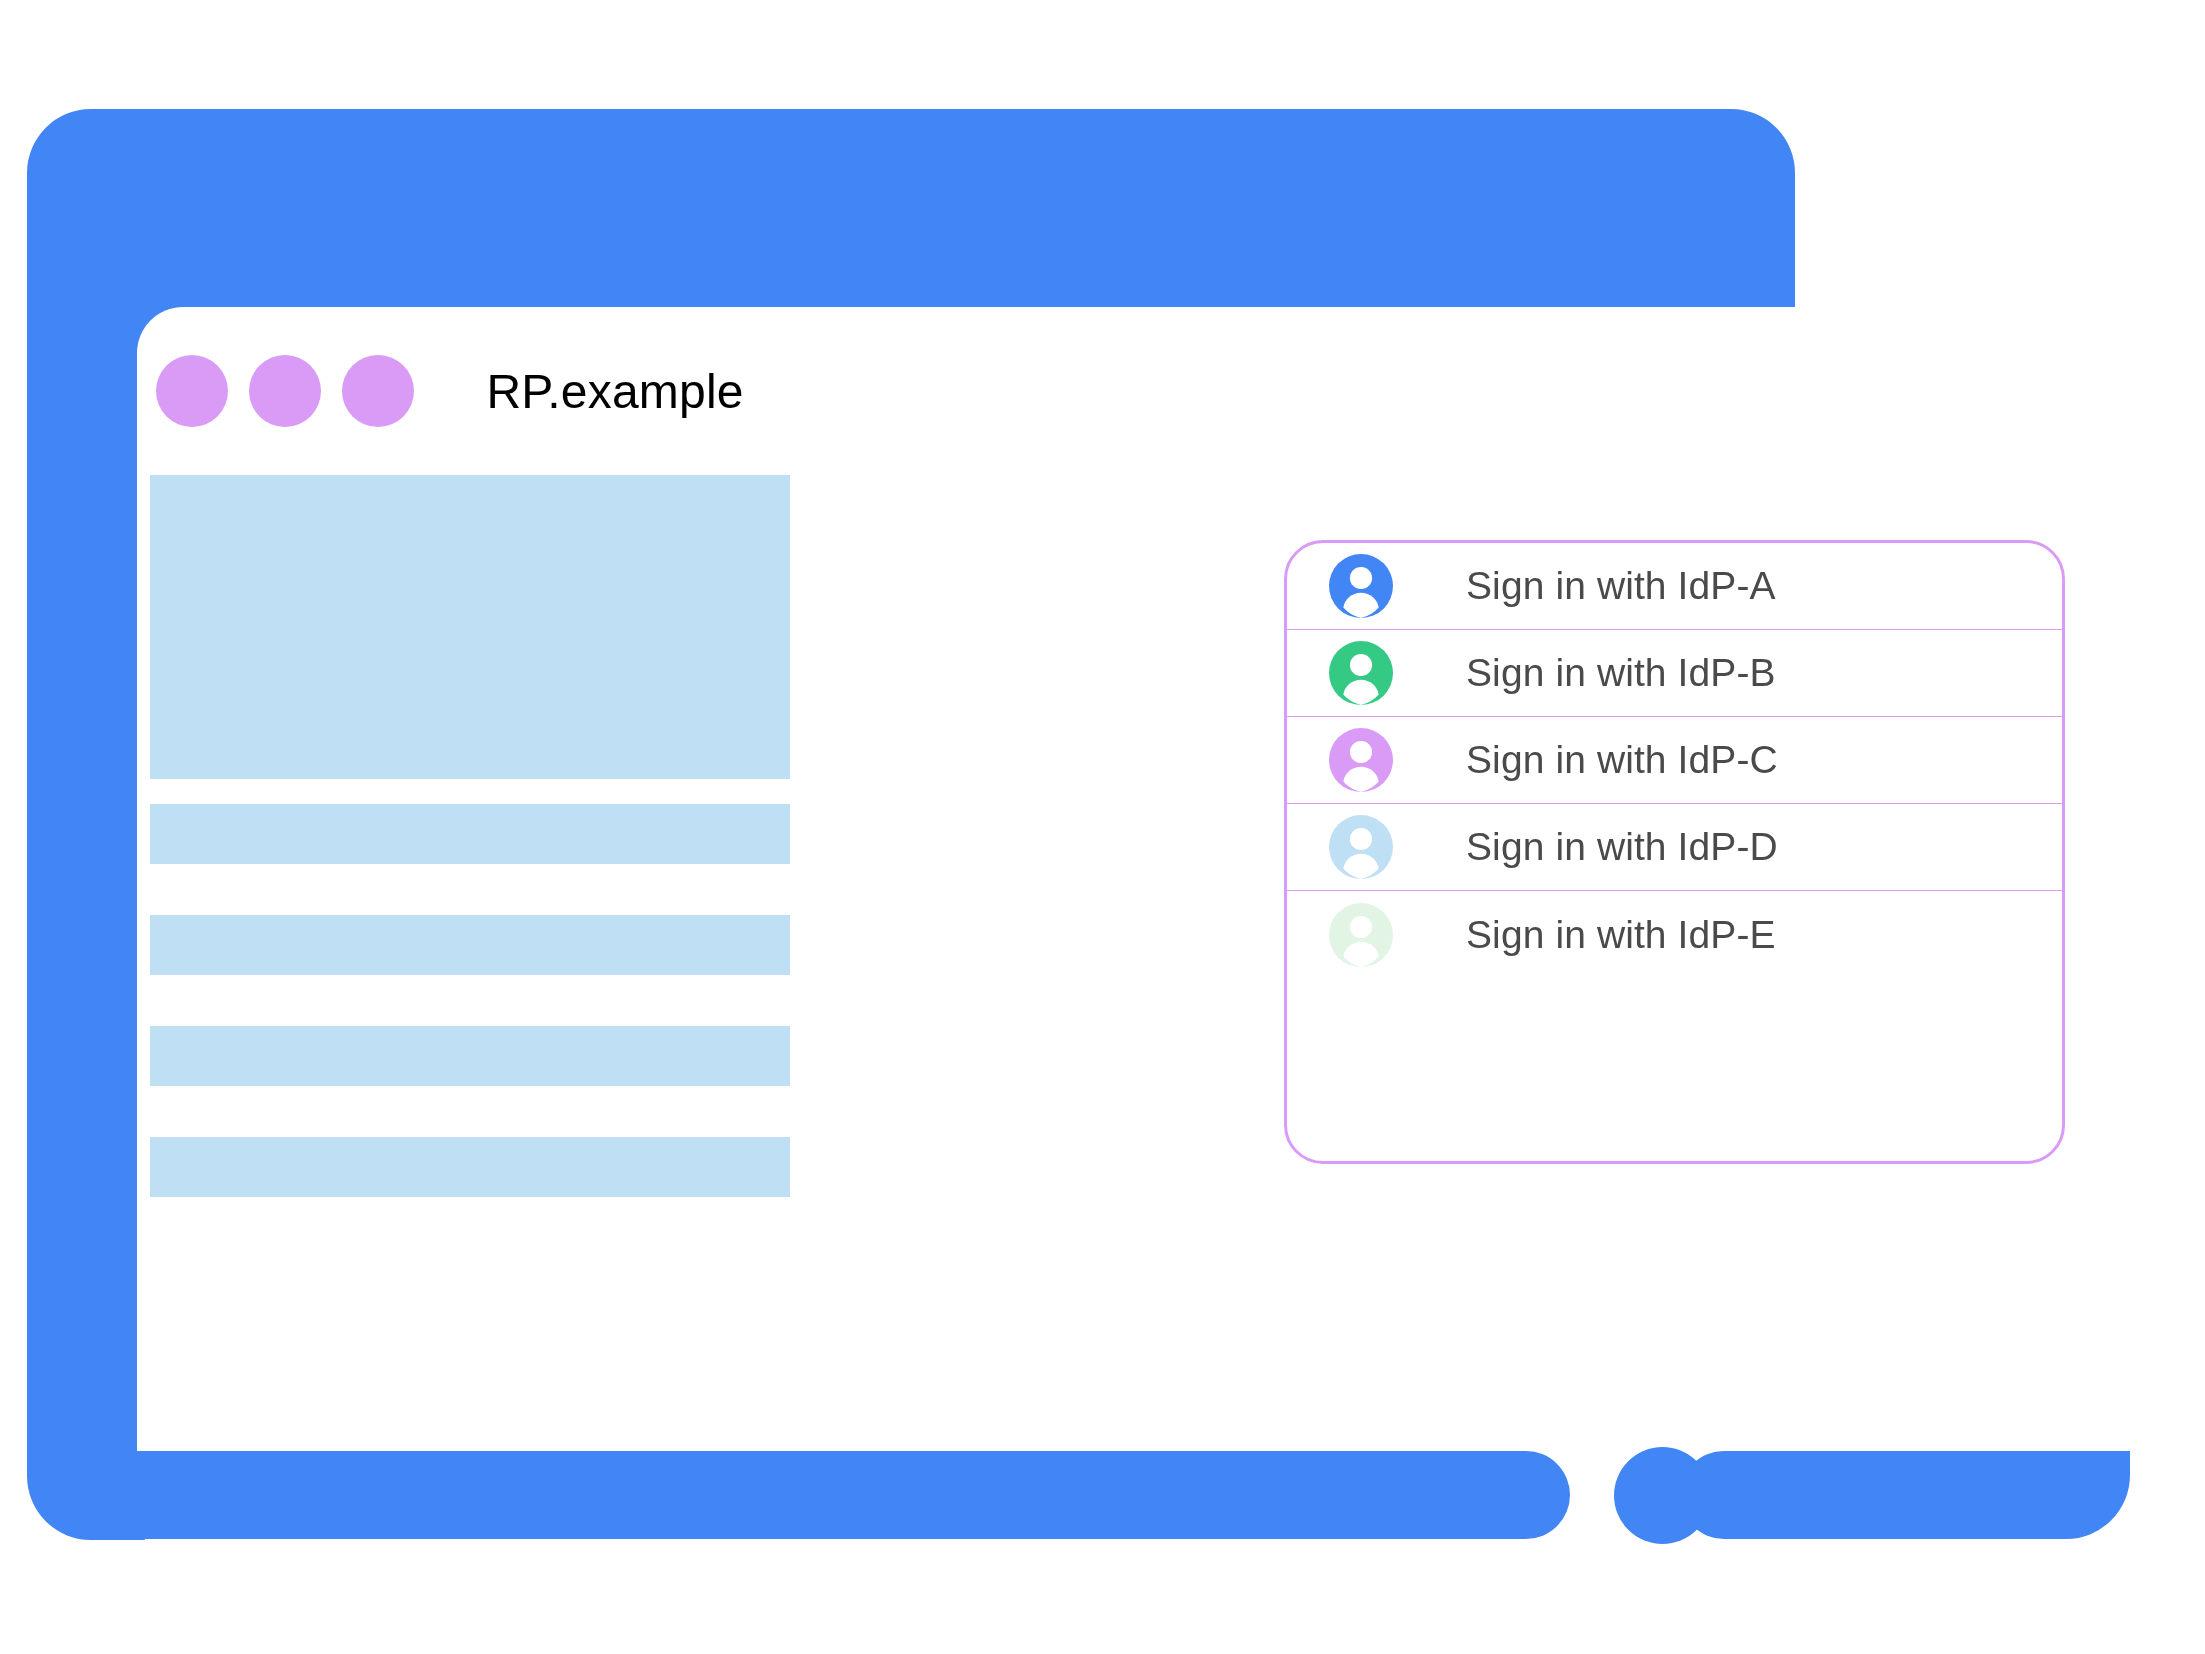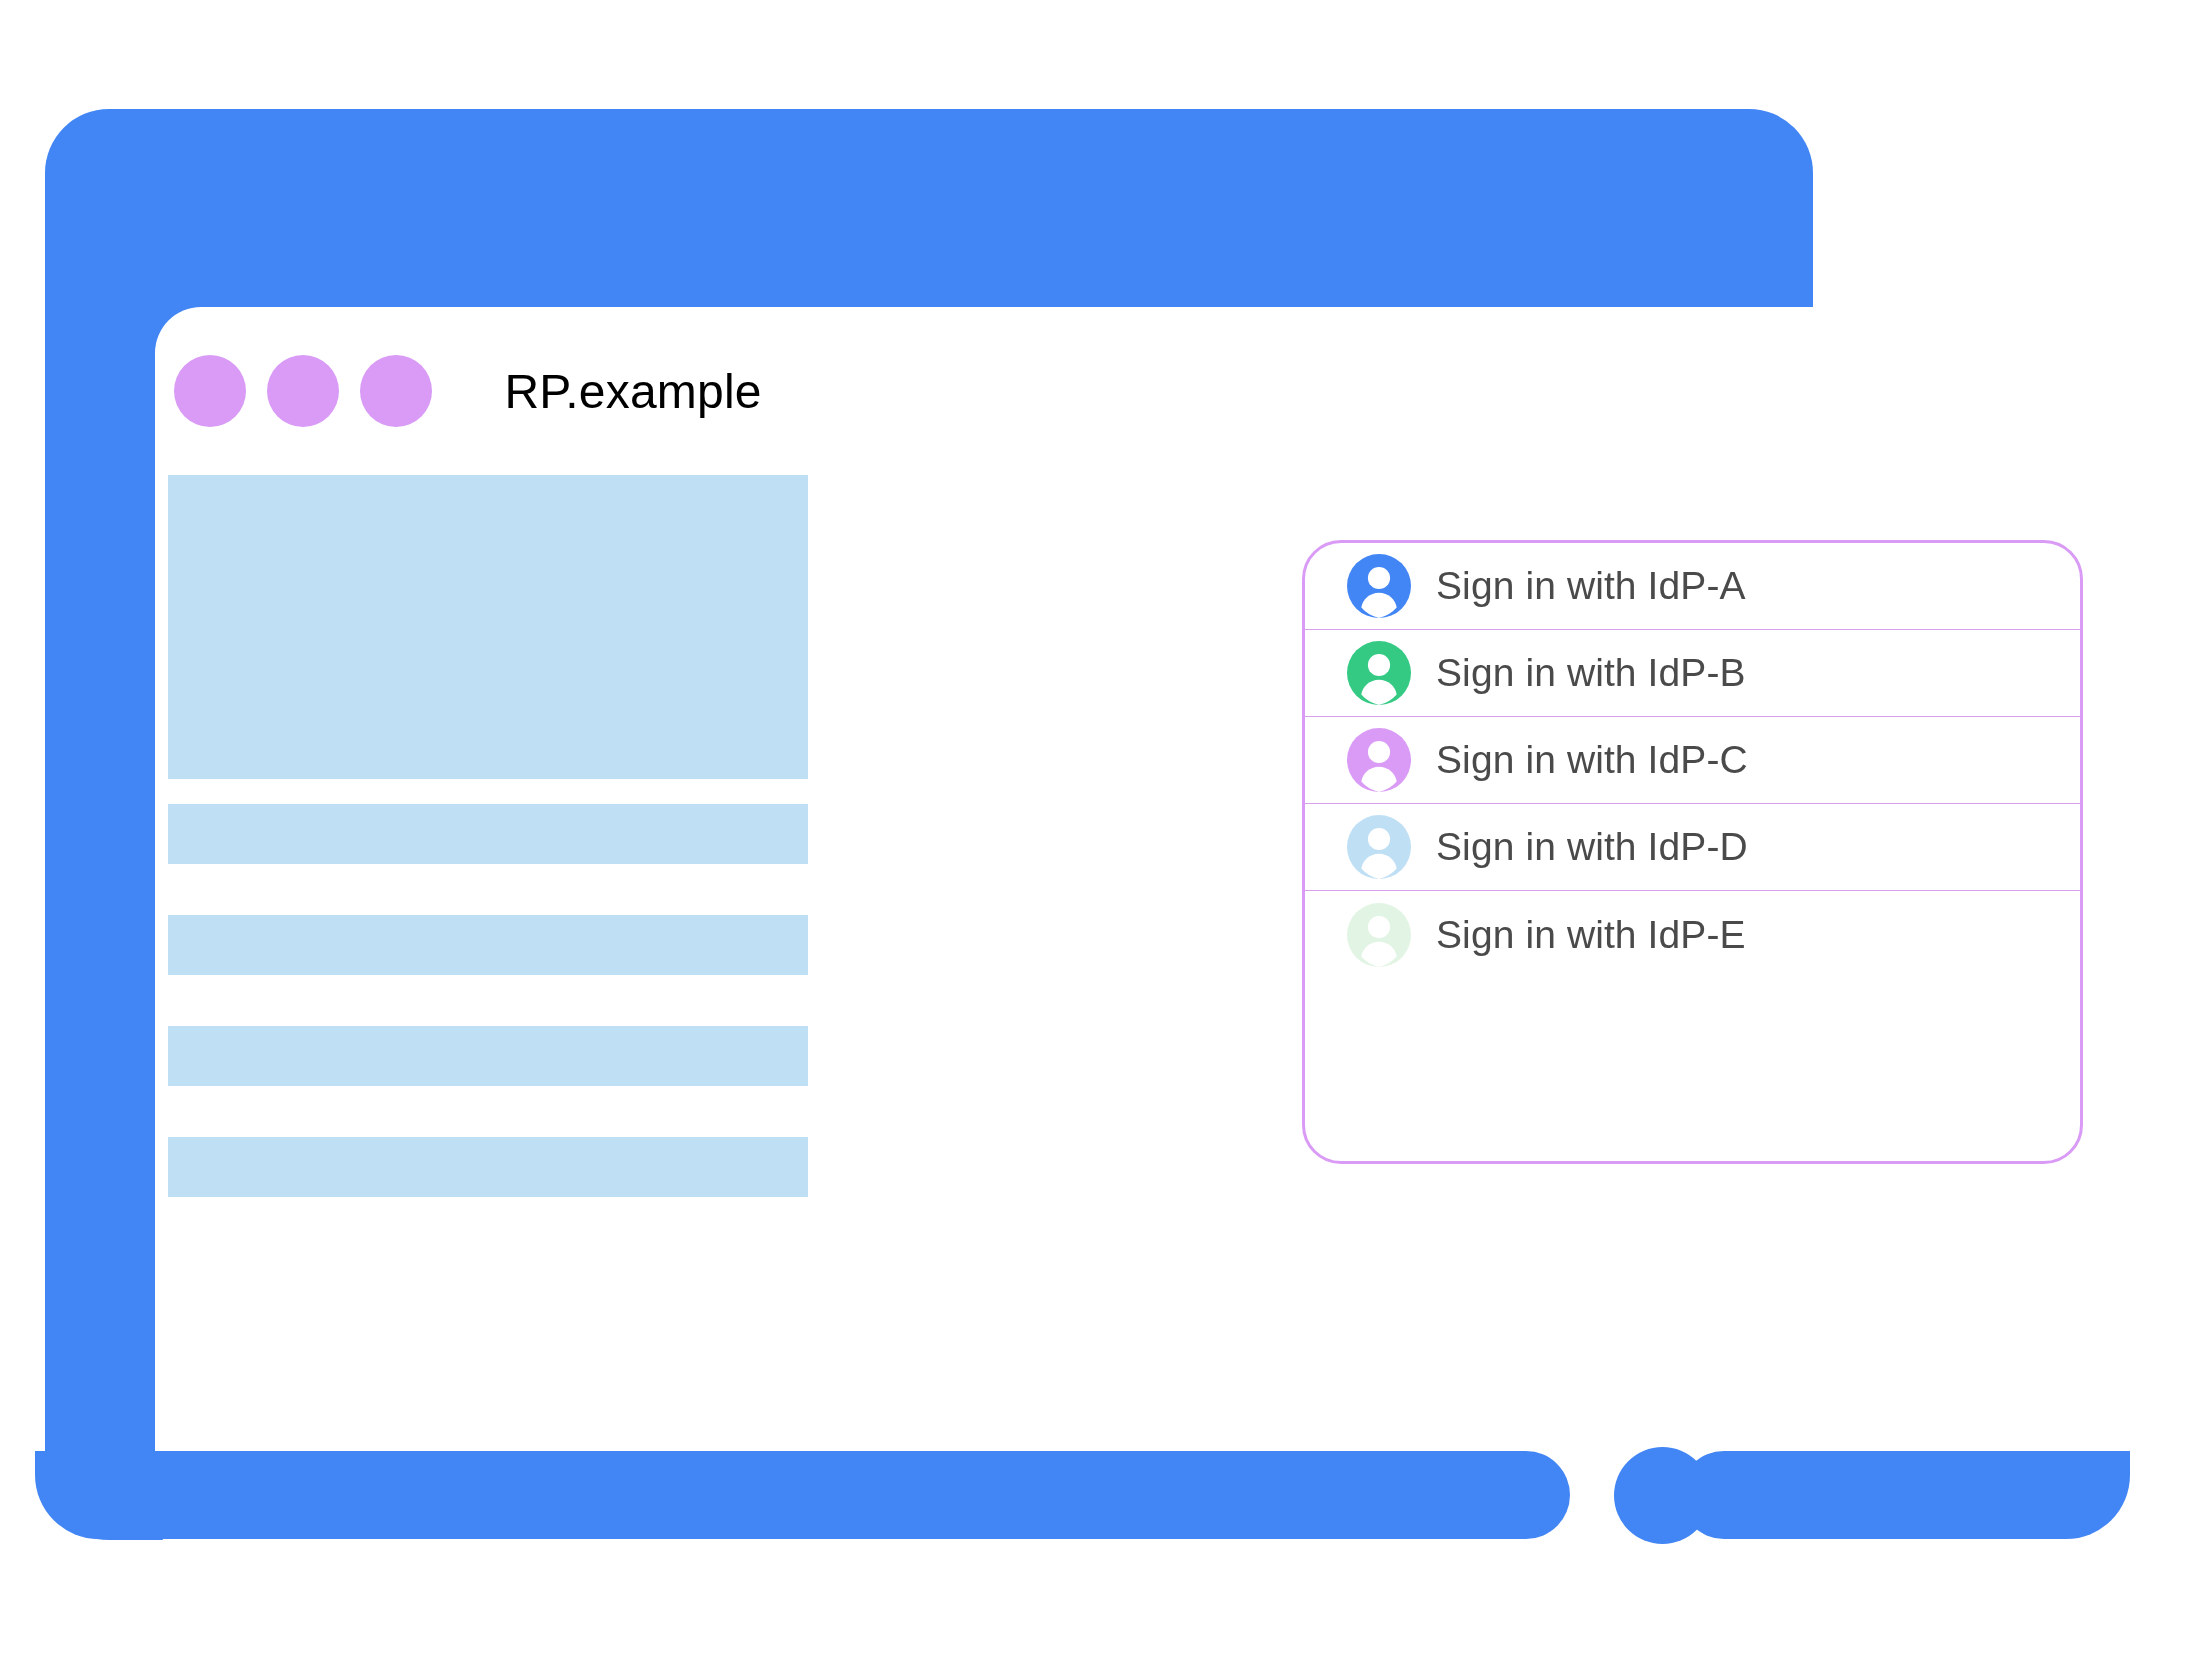--- a/index.html
+++ b/index.html
@@ -7,21 +7,21 @@
     width:2206px;height:1654px;
     background:#ffffff;
     font-family:"Liberation Sans", sans-serif;
     overflow:hidden;
     position:relative;
   }
 
   
   #device-frame{
     position:absolute;
-    left:45px; top:109px;
+    left:27px; top:109px;
     width:1768px; height:1431px;
     background:var(--frame-blue,#4285f4);
     border-radius:64px;
     box-sizing:border-box;
   }
 
   
   #screen{
     position:absolute;
     left:110px; top:198px;
@@ -113,20 +113,21 @@
     overflow:hidden;
   }
   .signin-row{
     height:87px;
     display:flex;
     align-items:center;
     padding-left:42px;
     box-sizing:border-box;
     border-bottom:1.8px solid var(--divider,#d9a0ee);
     cursor:pointer;
+    gap:48px;
   }
   .signin-row:last-child{border-bottom:none;}
   .avatar{
     width:64px;height:64px;
     border-radius:50%;
     flex:0 0 auto;
     position:relative;
     display:block;
   }
   .avatar svg{display:block;width:64px;height:64px;}

